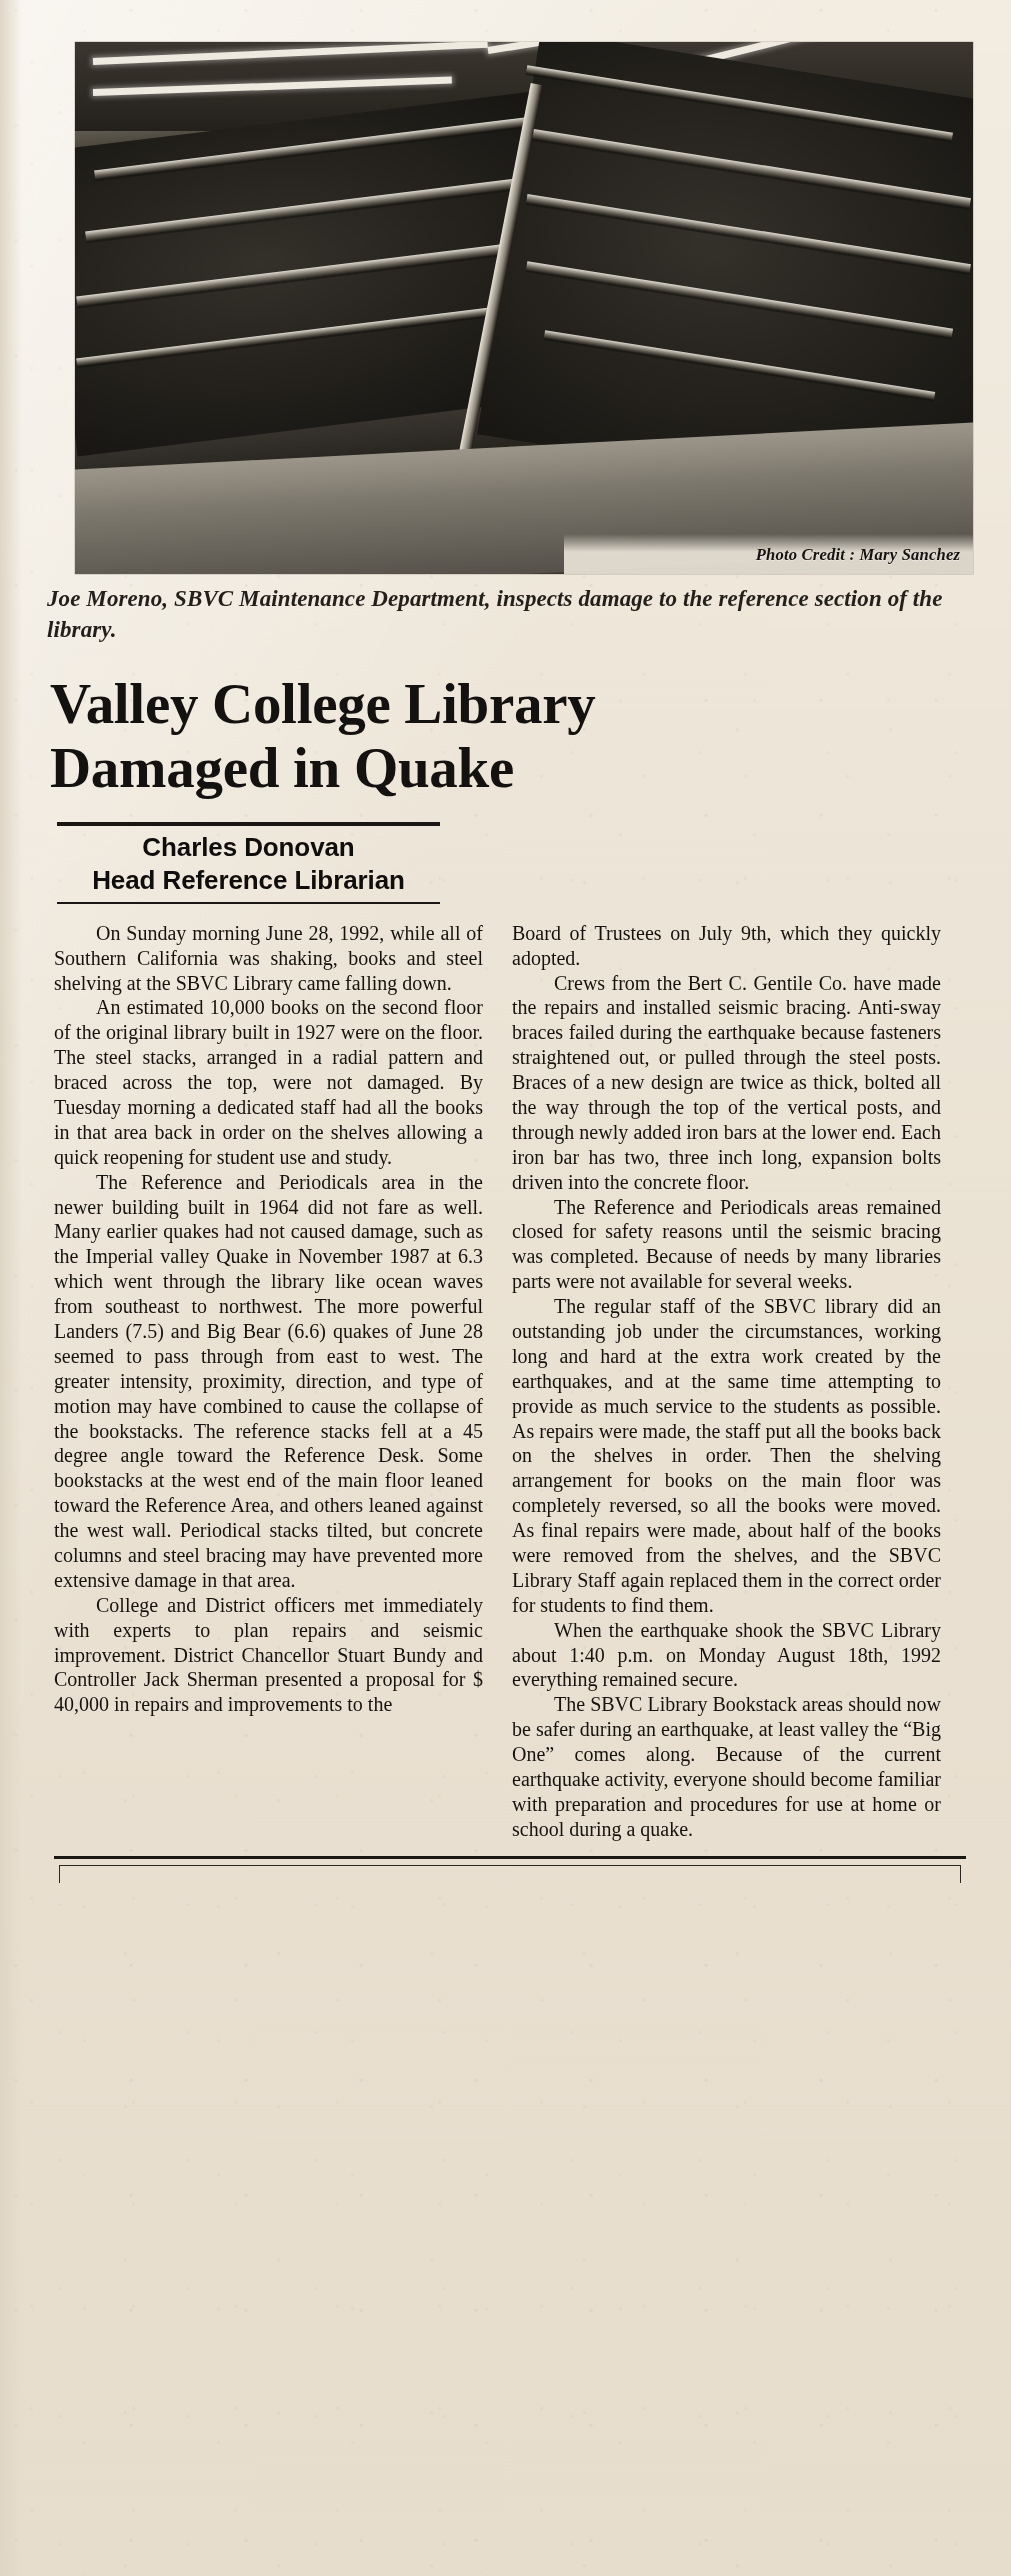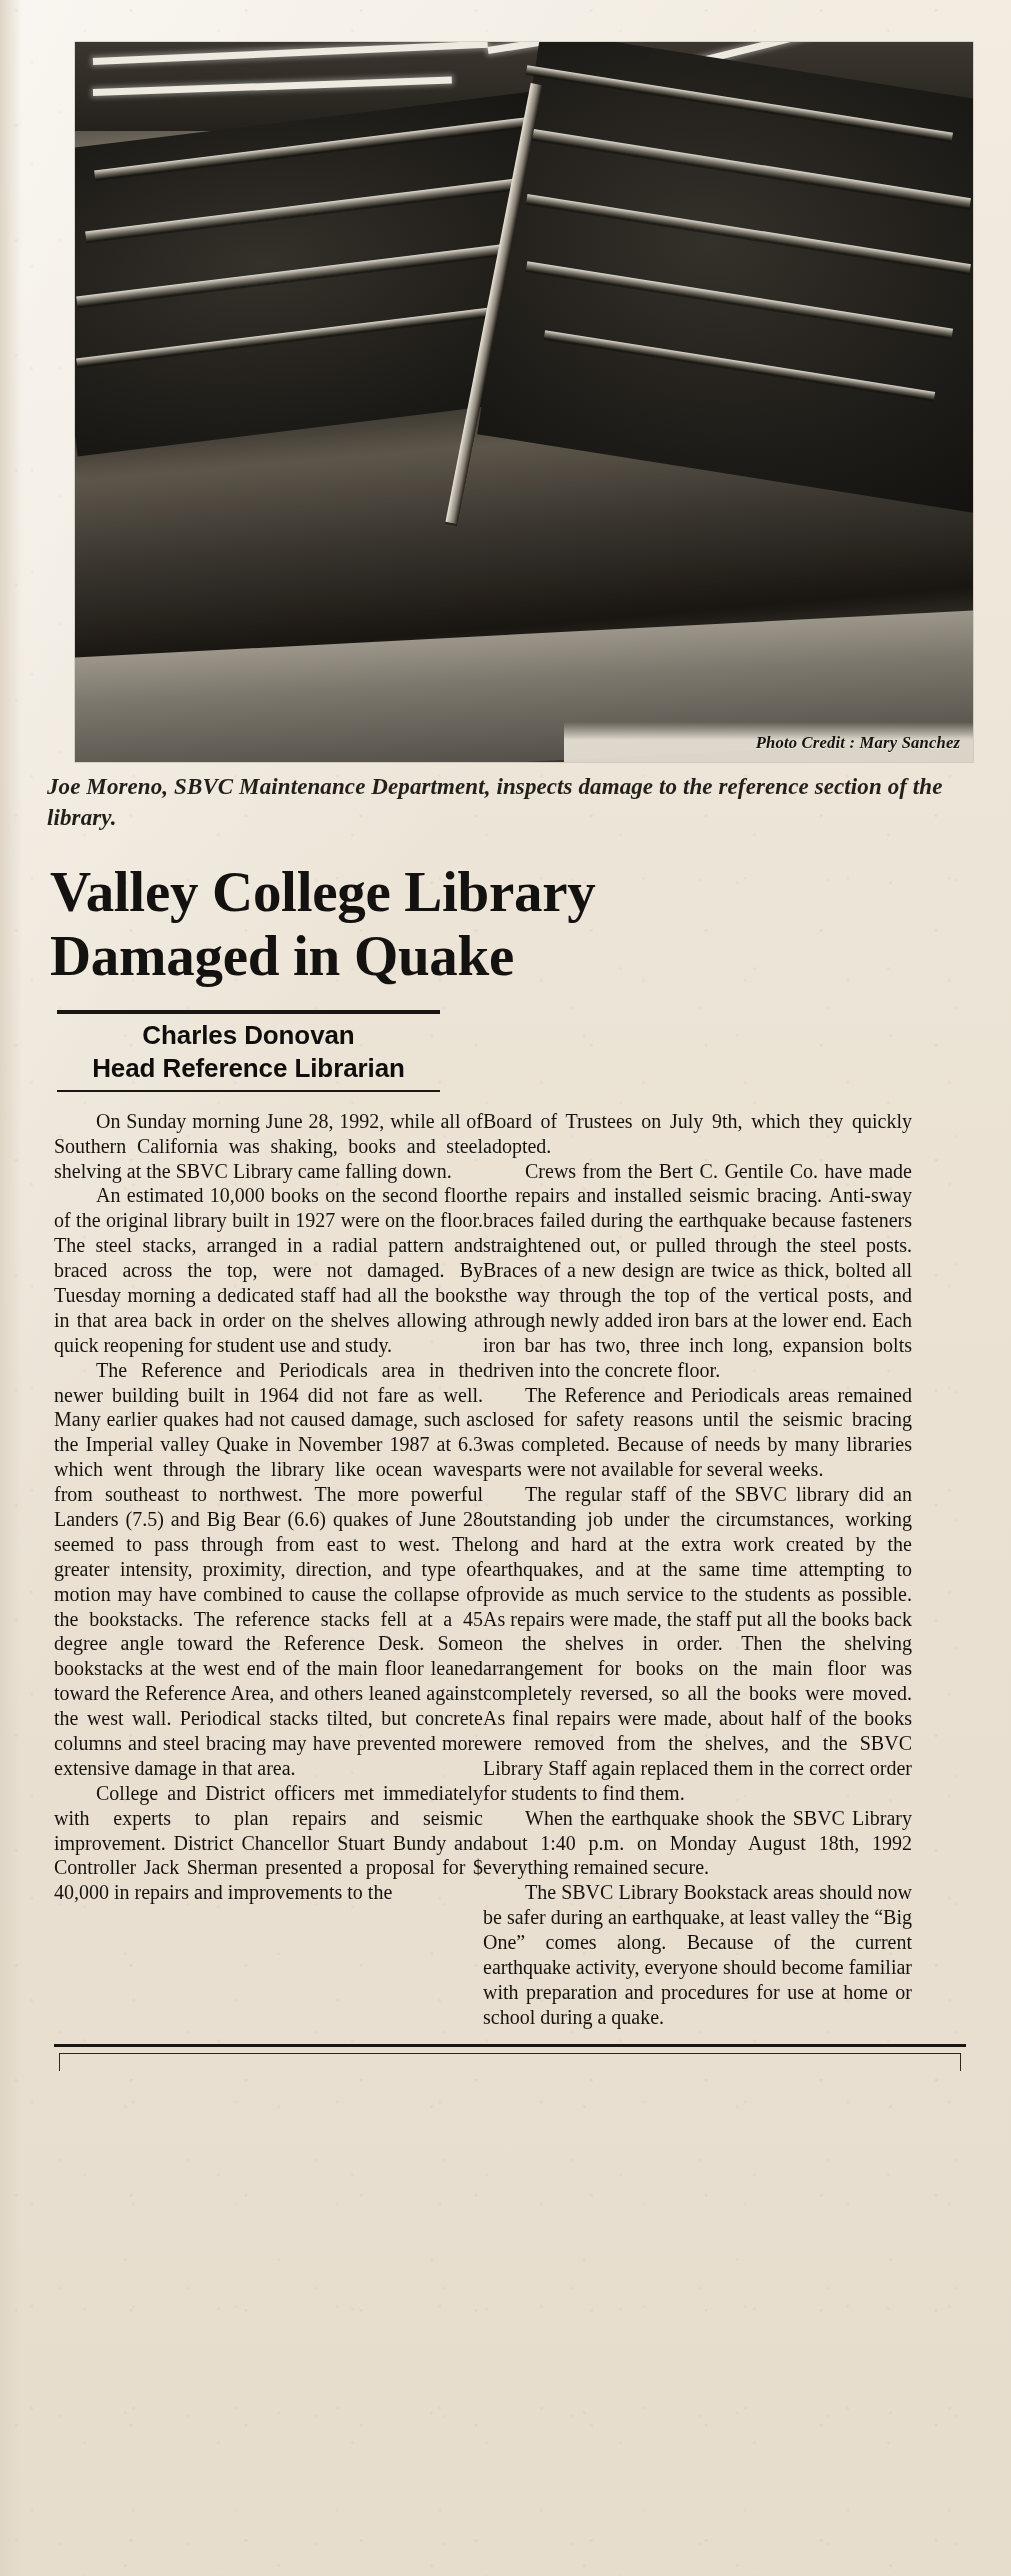--- a/index.html
+++ b/index.html
@@ -39,21 +39,21 @@
     margin:0 auto;
     width:1011px;
     box-sizing:border-box;
     padding:25.6px 19px 0 19px;
   }
 
   
   .photo-wrap{
     position:relative;
     margin:16px 19px 0 56px;
-    height:720px;
+    height:532px;
     background:#cfcabd;
     overflow:hidden;
     box-shadow:0 0 0 0.6px rgba(60,50,35,.25);
   }
   .photo{
     position:absolute; inset:0;
     background:
       linear-gradient(175deg,#2b2722 0%,#3a352e 7%,#6d675c 13%,#2f2b25 22%,#49443c 33%,#221f1b 44%,#5e584d 55%,#3c3832 66%,#1e1b17 78%,#555049 88%,#2a2722 100%);
     filter:contrast(1.05);
   }
@@ -138,20 +138,21 @@
     line-height:1.25;
     color:#100e0c;
     padding:5.8px 0 5.1px 0;
     letter-spacing:-0.1px;
   }
   .byline .role{display:block;}
 
   
   .columns{
     display:flex;
+    gap:29px;
     margin:16.6px 25.6px 0 35px;
   }
   .col{
     width:429px;
     font-family:"Liberation Serif", serif;
     font-size:20px;
     line-height:1.245;
     color:#16130f;
     text-align:justify;
     text-justify:inter-word;

